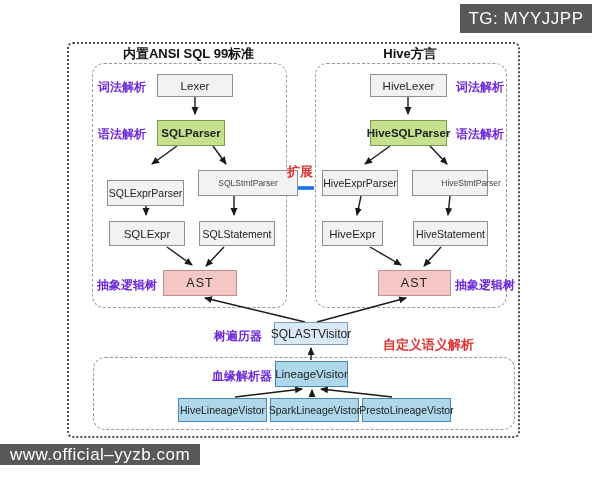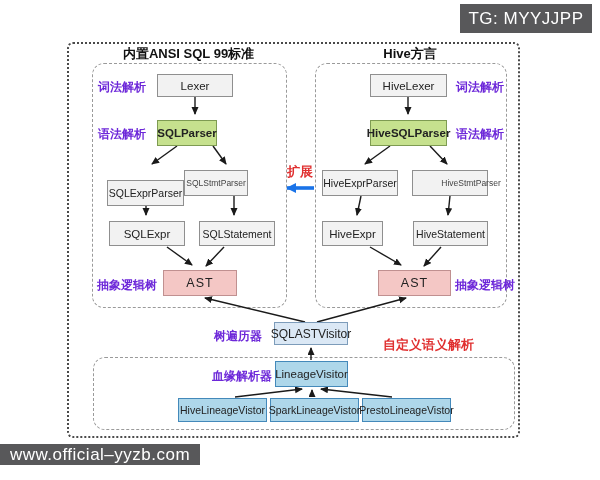--- a/index.html
+++ b/index.html
@@ -86,23 +86,23 @@
 
       <line x1="235" y1="397" x2="302" y2="389" marker-end="url(#ah)"></line>
       <line x1="312" y1="397" x2="312" y2="390" marker-end="url(#ah)"></line>
       <line x1="392" y1="397" x2="321" y2="389" marker-end="url(#ah)"></line>
     </g>
 
     <line x1="314" y1="188" x2="287" y2="188" stroke="#1a73e8" stroke-width="3.6" marker-end="url(#ahb)"></line>
   </svg>
 
   <div class="node" style="left:157px;top:74px;width:76px;height:23px;">Lexer</div>
-  <div class="node green" style="left:157px;top:120px;width:60px;height:26px;">SQLParser</div>
+  <div class="node green" style="left:157px;top:120px;width:68px;height:26px;">SQLParser</div>
   <div class="node" style="left:107px;top:180px;width:77px;height:26px;font-size:10.5px;">SQLExprParser</div>
-  <div class="node small-text" style="left:184px;top:170px;width:64px;height:26px;">SQLStmtParser</div>
+  <div class="node small-text" style="left:198px;top:170px;width:100px;height:26px;">SQLStmtParser</div>
   <div class="node" style="left:109px;top:221px;width:76px;height:25px;">SQLExpr</div>
   <div class="node" style="left:199px;top:221px;width:76px;height:25px;font-size:10.5px;">SQLStatement</div>
   <div class="node pink" style="left:163px;top:270px;width:74px;height:26px;">AST</div>
 
   <div class="abs side-label" style="left:98px;top:79px;">词法解析</div>
   <div class="abs side-label" style="left:98px;top:126px;">语法解析</div>
   <div class="abs side-label" style="left:97px;top:277px;">抽象逻辑树</div>
 
   <div class="node" style="left:370px;top:74px;width:77px;height:23px;">HiveLexer</div>
   <div class="node green" style="left:370px;top:120px;width:77px;height:26px;">HiveSQLParser</div>

